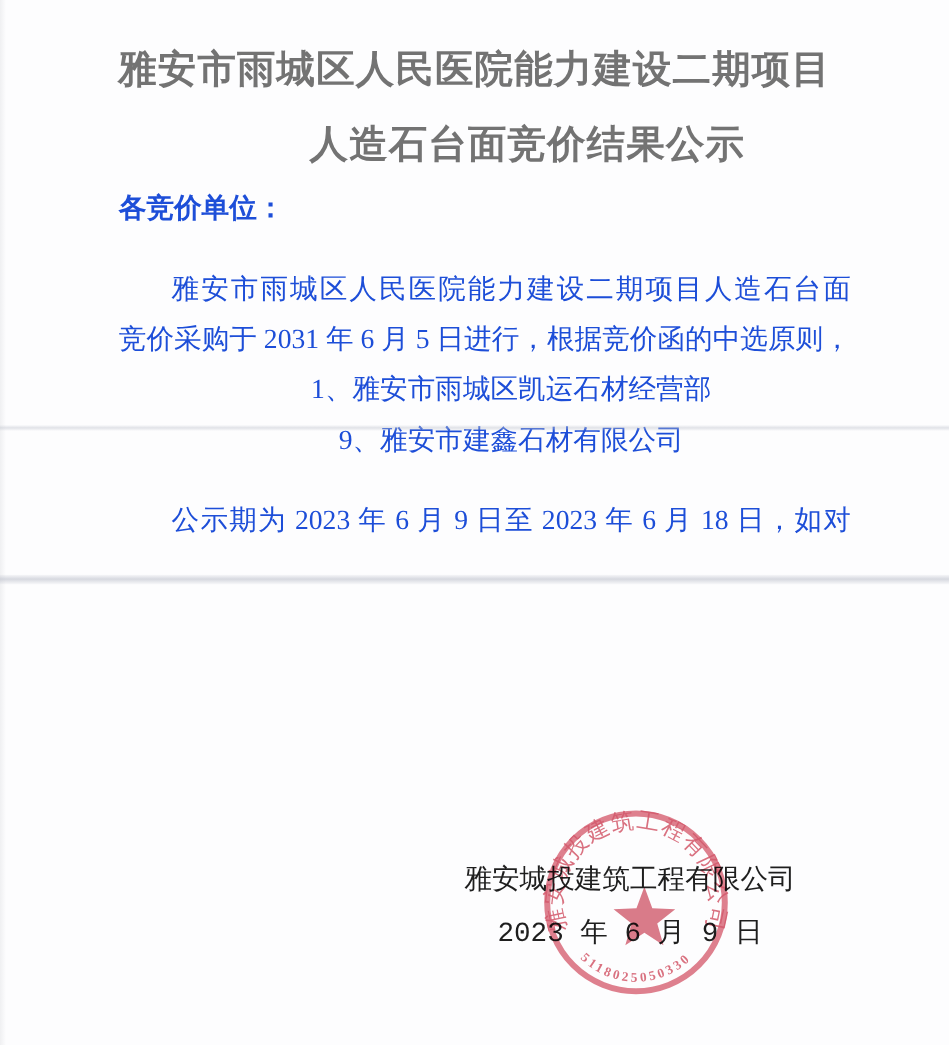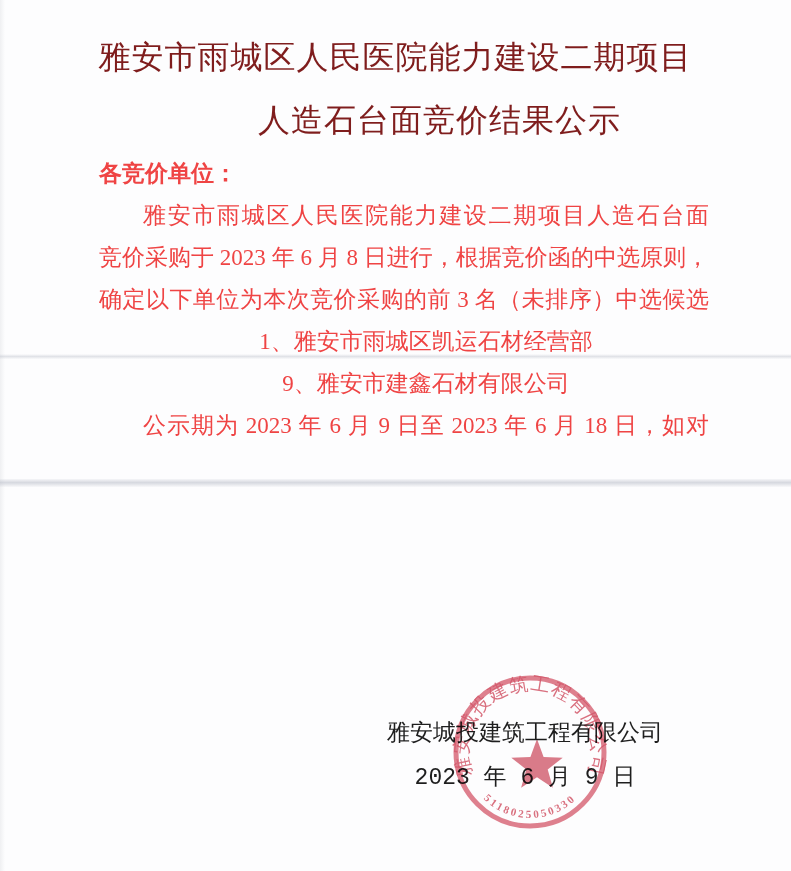--- a/index.html
+++ b/index.html
@@ -30,41 +30,41 @@
     top:354px;height:5px;
     background:linear-gradient(to bottom, rgba(190,194,204,0.0), rgba(190,194,204,0.45), rgba(190,194,204,0.05));
   }
   .scan-band.b2{
     top:479px;height:8px;
     background:linear-gradient(to bottom, rgba(205,208,218,0.15), rgba(182,186,198,0.55) 45%, rgba(222,224,230,0.15));
   }
   .title{
     position:absolute;left:0;width:791px;
     text-align:center;
-    font-size:32px;font-weight:normal;
+    font-size:32px;font-weight:bold;
     letter-spacing:1px;
-    color:#7f1d1d;
+    color:#737373;
     white-space:nowrap;
   }
   .title.l1{top:36px;}
   .title.l2{top:99px;padding-left:44px;}
   .body-text{
     position:absolute;
     left:99px;top:153px;width:610px;
     font-size:23px;line-height:42px;
-    color:#ef4444;
+    color:#1d4ed8;
   }
   .line{height:42px;}
   .salutation{font-weight:bold;}
   .justify{
     text-align:justify;
     text-align-last:justify;
     overflow:hidden;
   }
-  .indent{text-indent:44px;}
+  .indent{text-indent:44px;margin-top:25px;}
   .list-line{padding-left:44px;text-align:center;}
   .signature{
     position:absolute;
     left:340px;top:716px;width:370px;
     text-align:center;
     font-size:23px;color:#1e1e1e;
   }
   .signature .company{line-height:34px;white-space:nowrap;}
   .signature .date{margin-top:13px;line-height:30px;white-space:nowrap;font-family:Liberation Mono, monospace;}
   .seal{
@@ -86,22 +86,21 @@
 
   <div class="edge-shade"></div>
 
   <div class="title l1">雅安市雨城区人民医院能力建设二期项目</div>
   <div class="title l2">人造石台面竞价结果公示</div>
 
   <div class="body-text">
     <div class="line salutation">各竞价单位：</div>
 
     <div class="line justify indent">雅安市雨城区人民医院能力建设二期项目人造石台面</div>
-    <div class="line justify">竞价采购于 2023 年 6 月 8 日进行，根据竞价函的中选原则，</div>
-    <div class="line justify">确定以下单位为本次竞价采购的前 3 名（未排序）中选候选</div>
+    <div class="line justify">竞价采购于 2031 年 6 月 5 日进行，根据竞价函的中选原则，</div>
 
     <div class="line list-line">1、雅安市雨城区凯运石材经营部</div>
     <div class="line list-line">9、雅安市建鑫石材有限公司</div>
 
     <div class="line justify indent">公示期为 2023 年 6 月 9 日至 2023 年 6 月 18 日，如对</div>
   </div>
 
   <div class="scan-band b1"></div>
   <div class="scan-band b2"></div>
 

